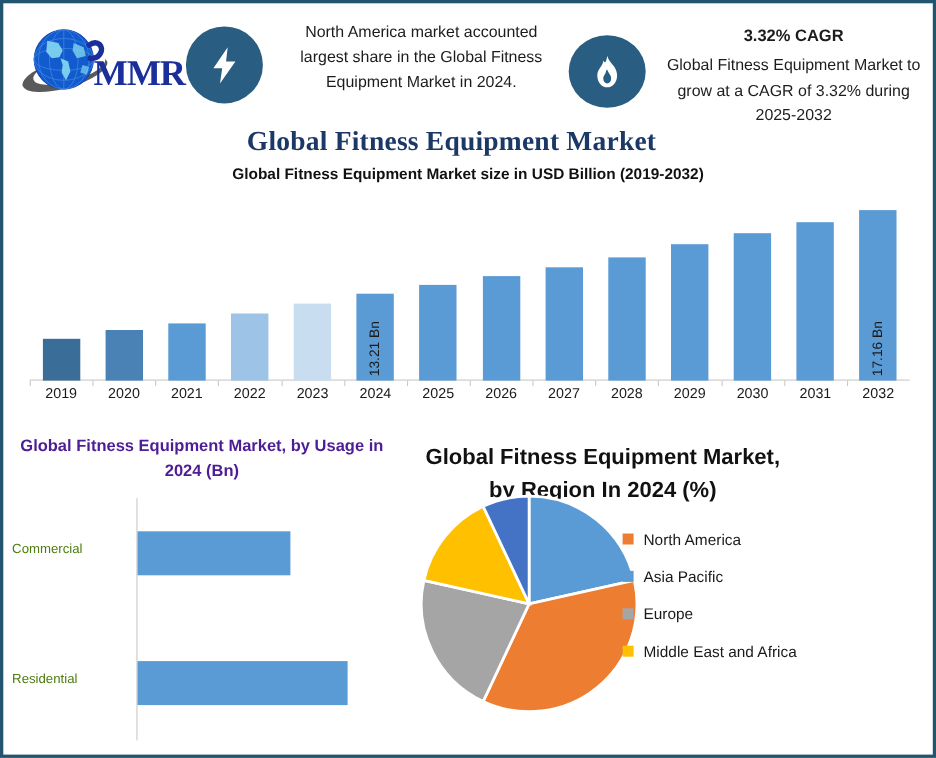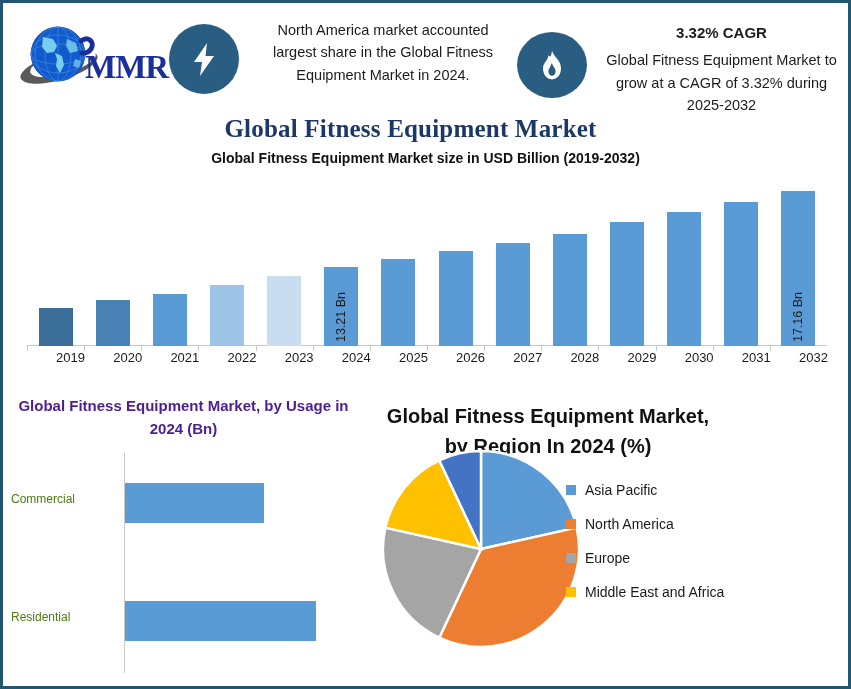--- a/index.html
+++ b/index.html
@@ -79,21 +79,21 @@
     position: absolute; bottom: 0; left: 12px; width: 34px;
     background: #5b9bd5;
   }
   .bar-label-inside {
     position: absolute; left: 50%; transform: translateX(-50%) rotate(-90deg);
     transform-origin: center center;
     bottom: 22px;
     font-size: 12.5px; color: #1a1a1a; white-space: nowrap;
     font-weight: 500;
   }
-  #bar-xlabels { position: absolute; left: 39px; top: 200px; width: 800px; height: 20px; }
+  #bar-xlabels { position: absolute; left: 24px; top: 200px; width: 800px; height: 20px; }
   .x-label {
     position: absolute; width: 57.1px; text-align: center;
     font-size: 13px; color: #1a1a1a;
   }
 
   
   #usage-chart { position: absolute; left: 8px; top: 392px; width: 345px; height: 285px; }
   #usage-title {
     position: absolute; left: 0; top: 0; width: 345px;
     text-align: center; font-size: 15px; font-weight: bold; color: #4c1d95; line-height: 1.5;
@@ -282,26 +282,26 @@
     <div id="pie-title">Global Fitness Equipment Market, by Region In 2024 (%)</div>
     <svg id="pie-svg" viewBox="0 0 200 200">
         <path d="M 100 100 L 100 2 A 98 98 0 0 1 195.63984266999725 78.62196234313885 Z" fill="#5b9bd5" stroke="#ffffff" stroke-width="2.5"></path>
         <path d="M 100 100 L 195.63984266999725 78.62196234313885 A 98 98 0 0 1 58.273629426622875 188.6730511416699 Z" fill="#ed7d31" stroke="#ffffff" stroke-width="2.5"></path>
         <path d="M 100 100 L 58.273629426622875 188.6730511416699 A 98 98 0 0 1 4.36015733000275 78.62196234313883 Z" fill="#a5a5a5" stroke="#ffffff" stroke-width="2.5"></path>
         <path d="M 100 100 L 4.36015733000275 78.62196234313883 A 98 98 0 0 1 58.273629426622854 11.326948858330098 Z" fill="#ffc000" stroke="#ffffff" stroke-width="2.5"></path>
         <path d="M 100 100 L 58.273629426622854 11.326948858330098 A 98 98 0 0 1 99.99999999999999 2 Z" fill="#4472c4" stroke="#ffffff" stroke-width="2.5"></path>
       </svg>
     <div id="pie-legend">
         <div class="legend-item">
+          <span class="legend-swatch" style="background: rgb(237, 125, 49);"></span>
+          <span class="legend-text">North America</span>
+        </div>
+        <div class="legend-item">
           <span class="legend-swatch" style="background: rgb(91, 155, 213);"></span>
           <span class="legend-text">Asia Pacific</span>
-        </div>
-        <div class="legend-item">
-          <span class="legend-swatch" style="background: rgb(237, 125, 49);"></span>
-          <span class="legend-text">North America</span>
         </div>
         <div class="legend-item">
           <span class="legend-swatch" style="background: rgb(165, 165, 165);"></span>
           <span class="legend-text">Europe</span>
         </div>
         <div class="legend-item">
           <span class="legend-swatch" style="background: rgb(255, 192, 0);"></span>
           <span class="legend-text">Middle East and Africa</span>
         </div>
       </div>

